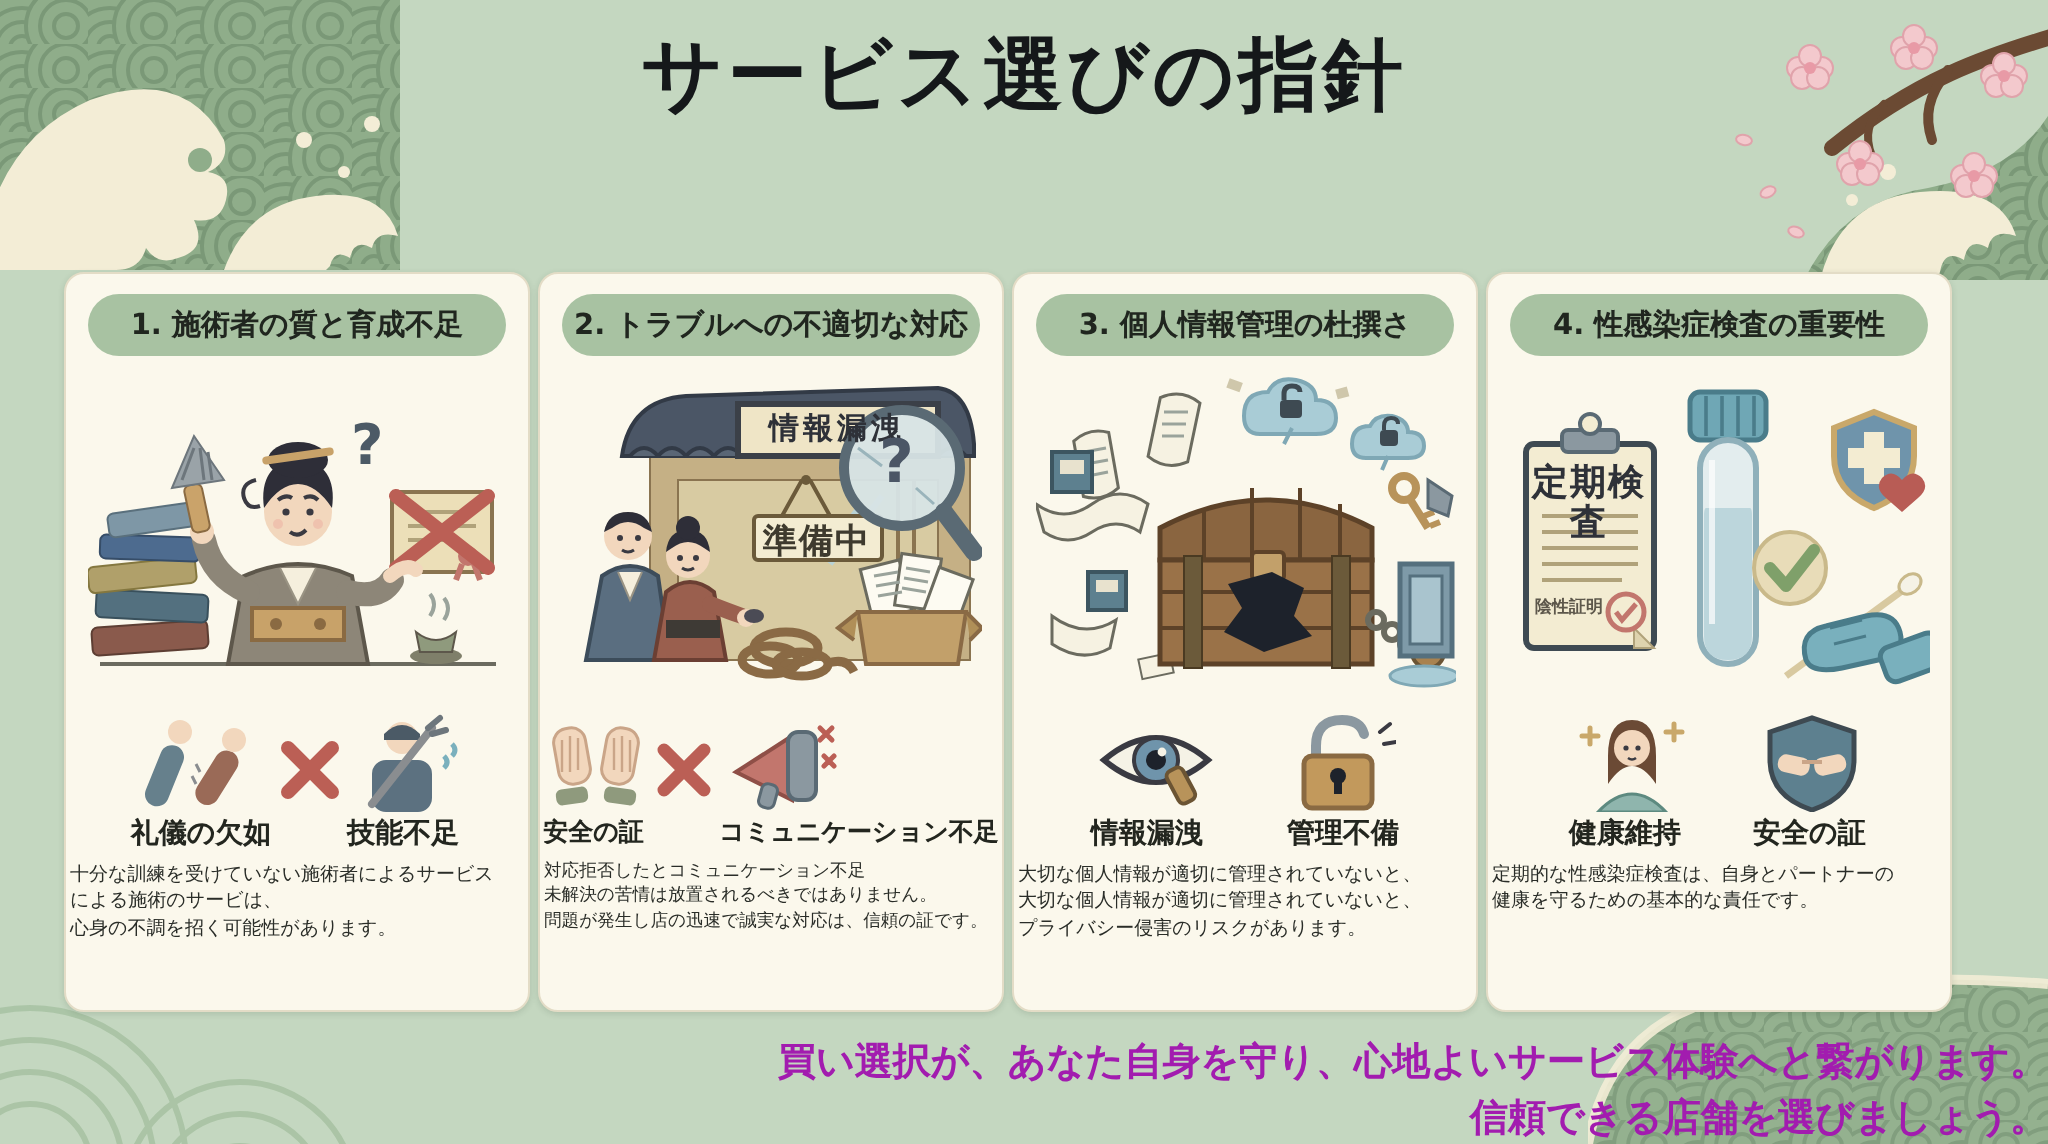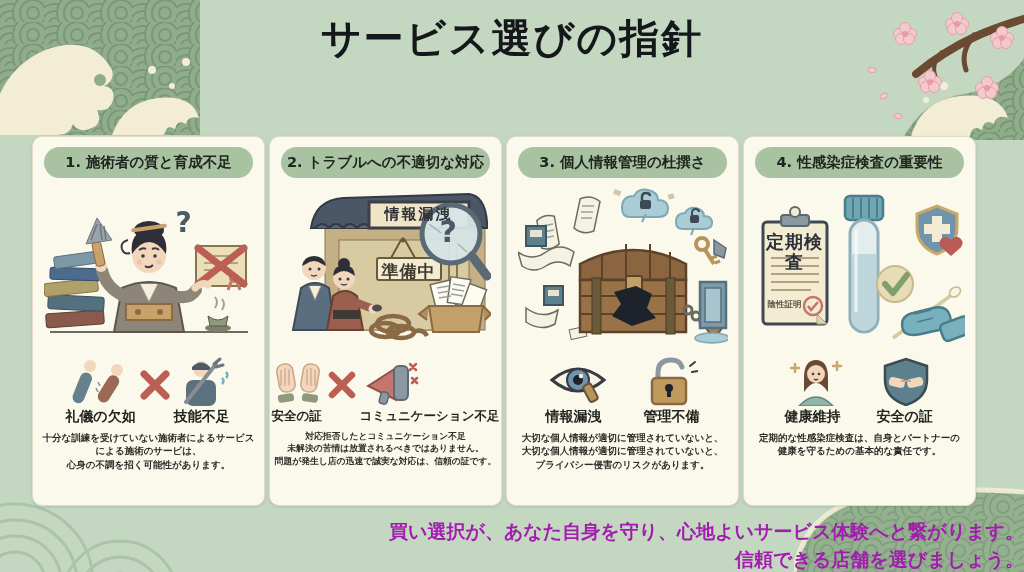--- a/index.html
+++ b/index.html
@@ -28,22 +28,22 @@
   }
   .illus{width:210px;height:172px;margin:2px auto 0;position:relative;flex:none;}
   .illus svg{position:absolute;left:0;top:0;}
   .ov{position:absolute;font-weight:bold;color:#2e3138;text-align:center;line-height:1.1;}
   .duo{display:flex;justify-content:center;align-items:flex-end;margin-top:2px;flex:none;}
   .duo-col{display:flex;flex-direction:column;align-items:flex-start;}
   .duo-label{font-size:14px;font-weight:bold;color:#23261f;margin-top:2px;white-space:nowrap;}
   .tight .duo-label{font-size:12.5px;}
   .xmark{margin:0 4px 26px;}
   .body{
-    margin-top:5px;padding:0 2px;text-align:center;
-    font-size:9.5px;font-weight:bold;line-height:1.42;color:#2a2d28;
+    margin-top:5px;padding:0 2px;text-align:left;
+    font-size:9.5px;font-weight:normal;line-height:1.42;color:#2a2d28;
   }
   .body.small{font-size:8.8px;}
   .footer{
     position:absolute;top:518px;left:0;width:100%;text-align:right;
     font-size:19px;font-weight:bold;line-height:1.45;color:#a21caf;
   }
 </style>
 </head>
 <body>
 

